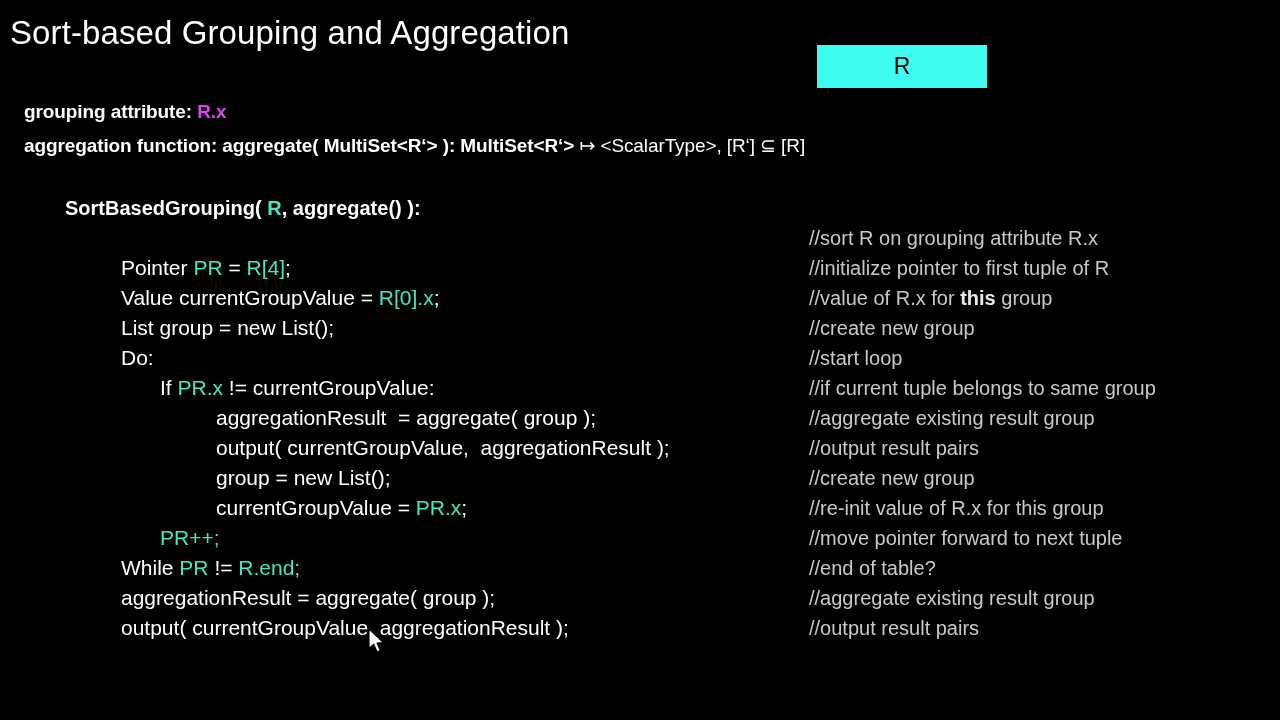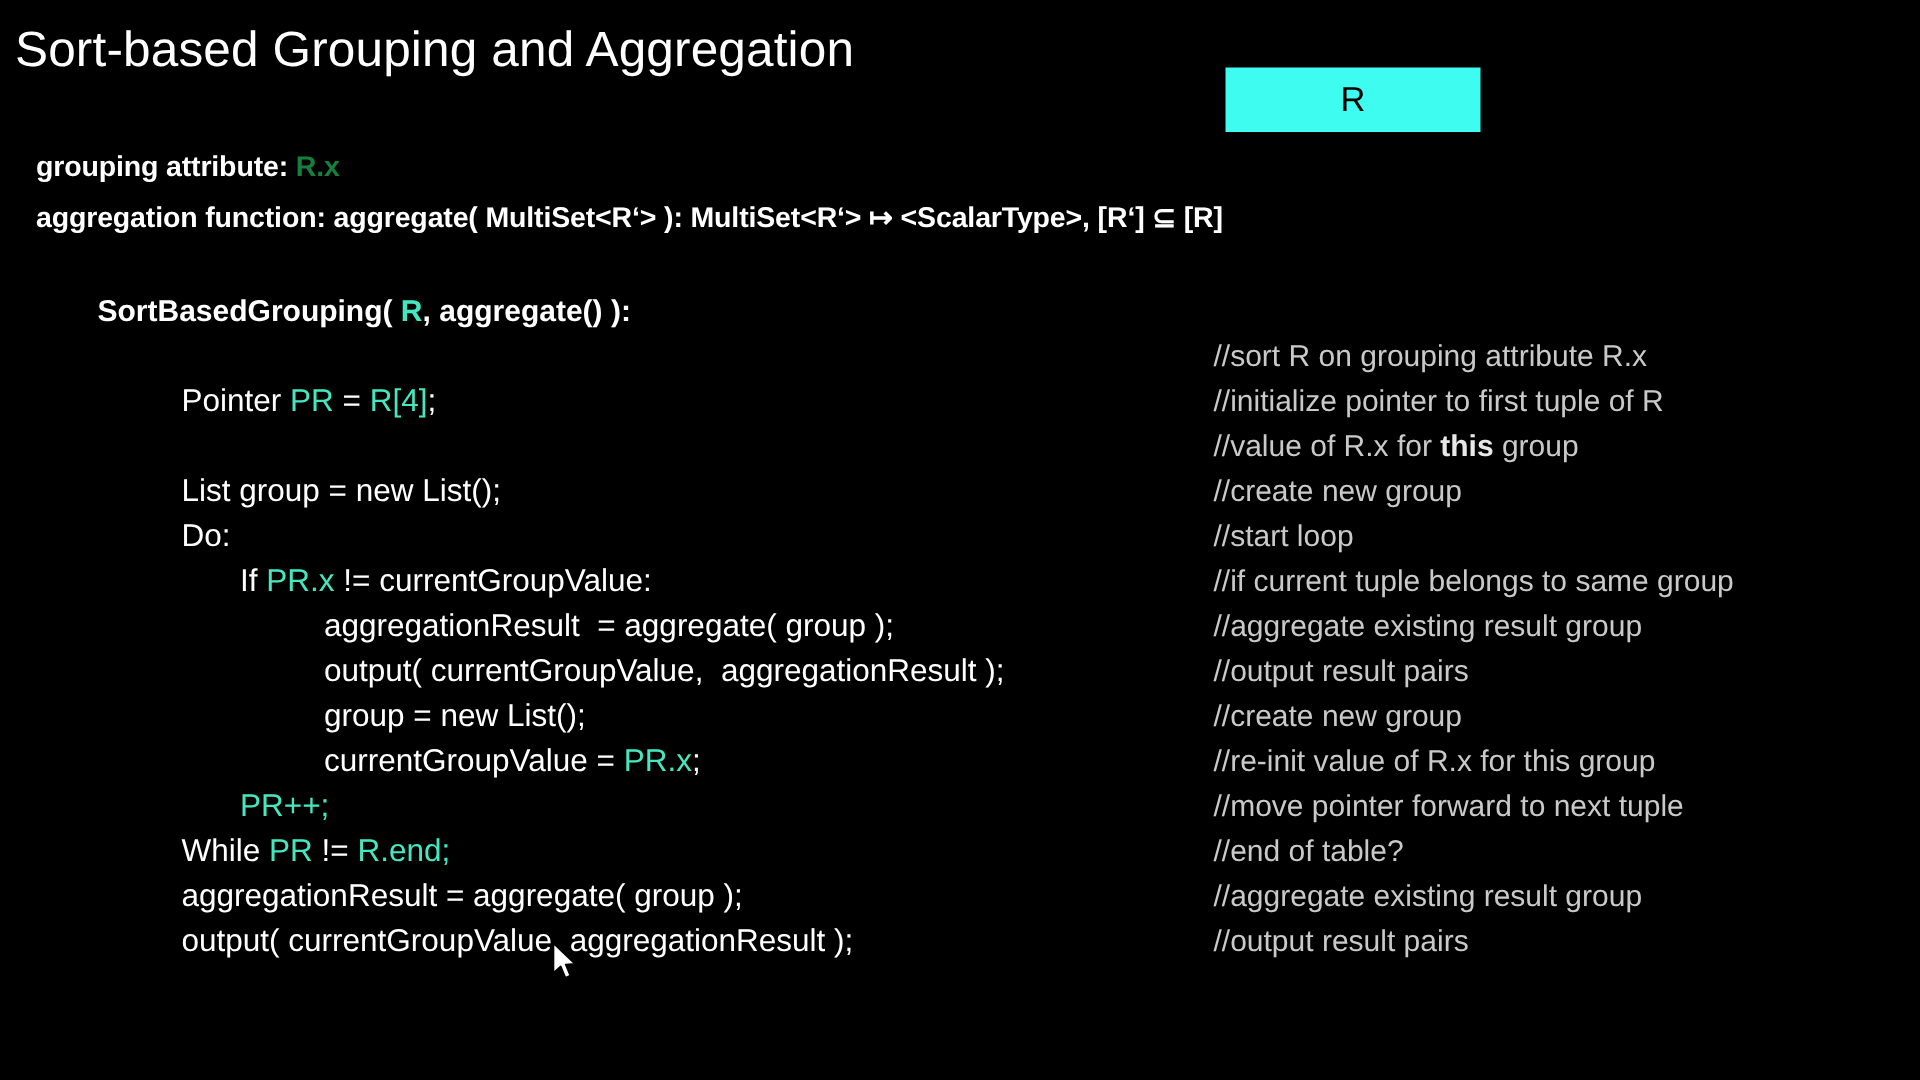--- a/index.html
+++ b/index.html
@@ -61,22 +61,22 @@
     top: 95px;
   }
   .def-line {
     font-size: 19px;
     font-weight: bold;
     color: #ffffff;
     white-space: nowrap;
     line-height: 34px;
     letter-spacing: -0.1px;
   }
-  .def-line .cy { color: #15803d; }
-  .def-line .nb { font-weight: 700; }
+  .def-line .cy { color: #d946ef; }
+  .def-line .nb { font-weight: 400; }
 
   
   .code-area {
     position: absolute;
     left: 41px;
     top: 193px;
     width: 1240px;
     margin-left: 24px;
   }
   .code-row {
@@ -146,20 +146,21 @@
         <div class="code-text ind-0 bold"><span>SortBasedGrouping( </span><span class="cy">R</span><span>, aggregate() ):</span></div>
       </div>
       <div class="code-row">
         <div class="comment">//sort R on grouping attribute R.x</div>
       </div>
       <div class="code-row">
         <div class="code-text ind-1"><span>Pointer </span><span class="cy">PR</span><span> = </span><span class="cy">R[4]</span><span>;</span></div>
         <div class="comment">//initialize pointer to first tuple of R</div>
       </div>
       <div class="code-row">
+        <div class="code-text ind-1"><span>Value currentGroupValue = </span><span class="cy">R[0].x</span><span>;</span></div>
         <div class="comment">//value of R.x for <b>this</b> group</div>
       </div>
       <div class="code-row">
         <div class="code-text ind-1"><span>List group = new List();</span></div>
         <div class="comment">//create new group</div>
       </div>
       <div class="code-row">
         <div class="code-text ind-1"><span>Do:</span></div>
         <div class="comment">//start loop</div>
       </div>

